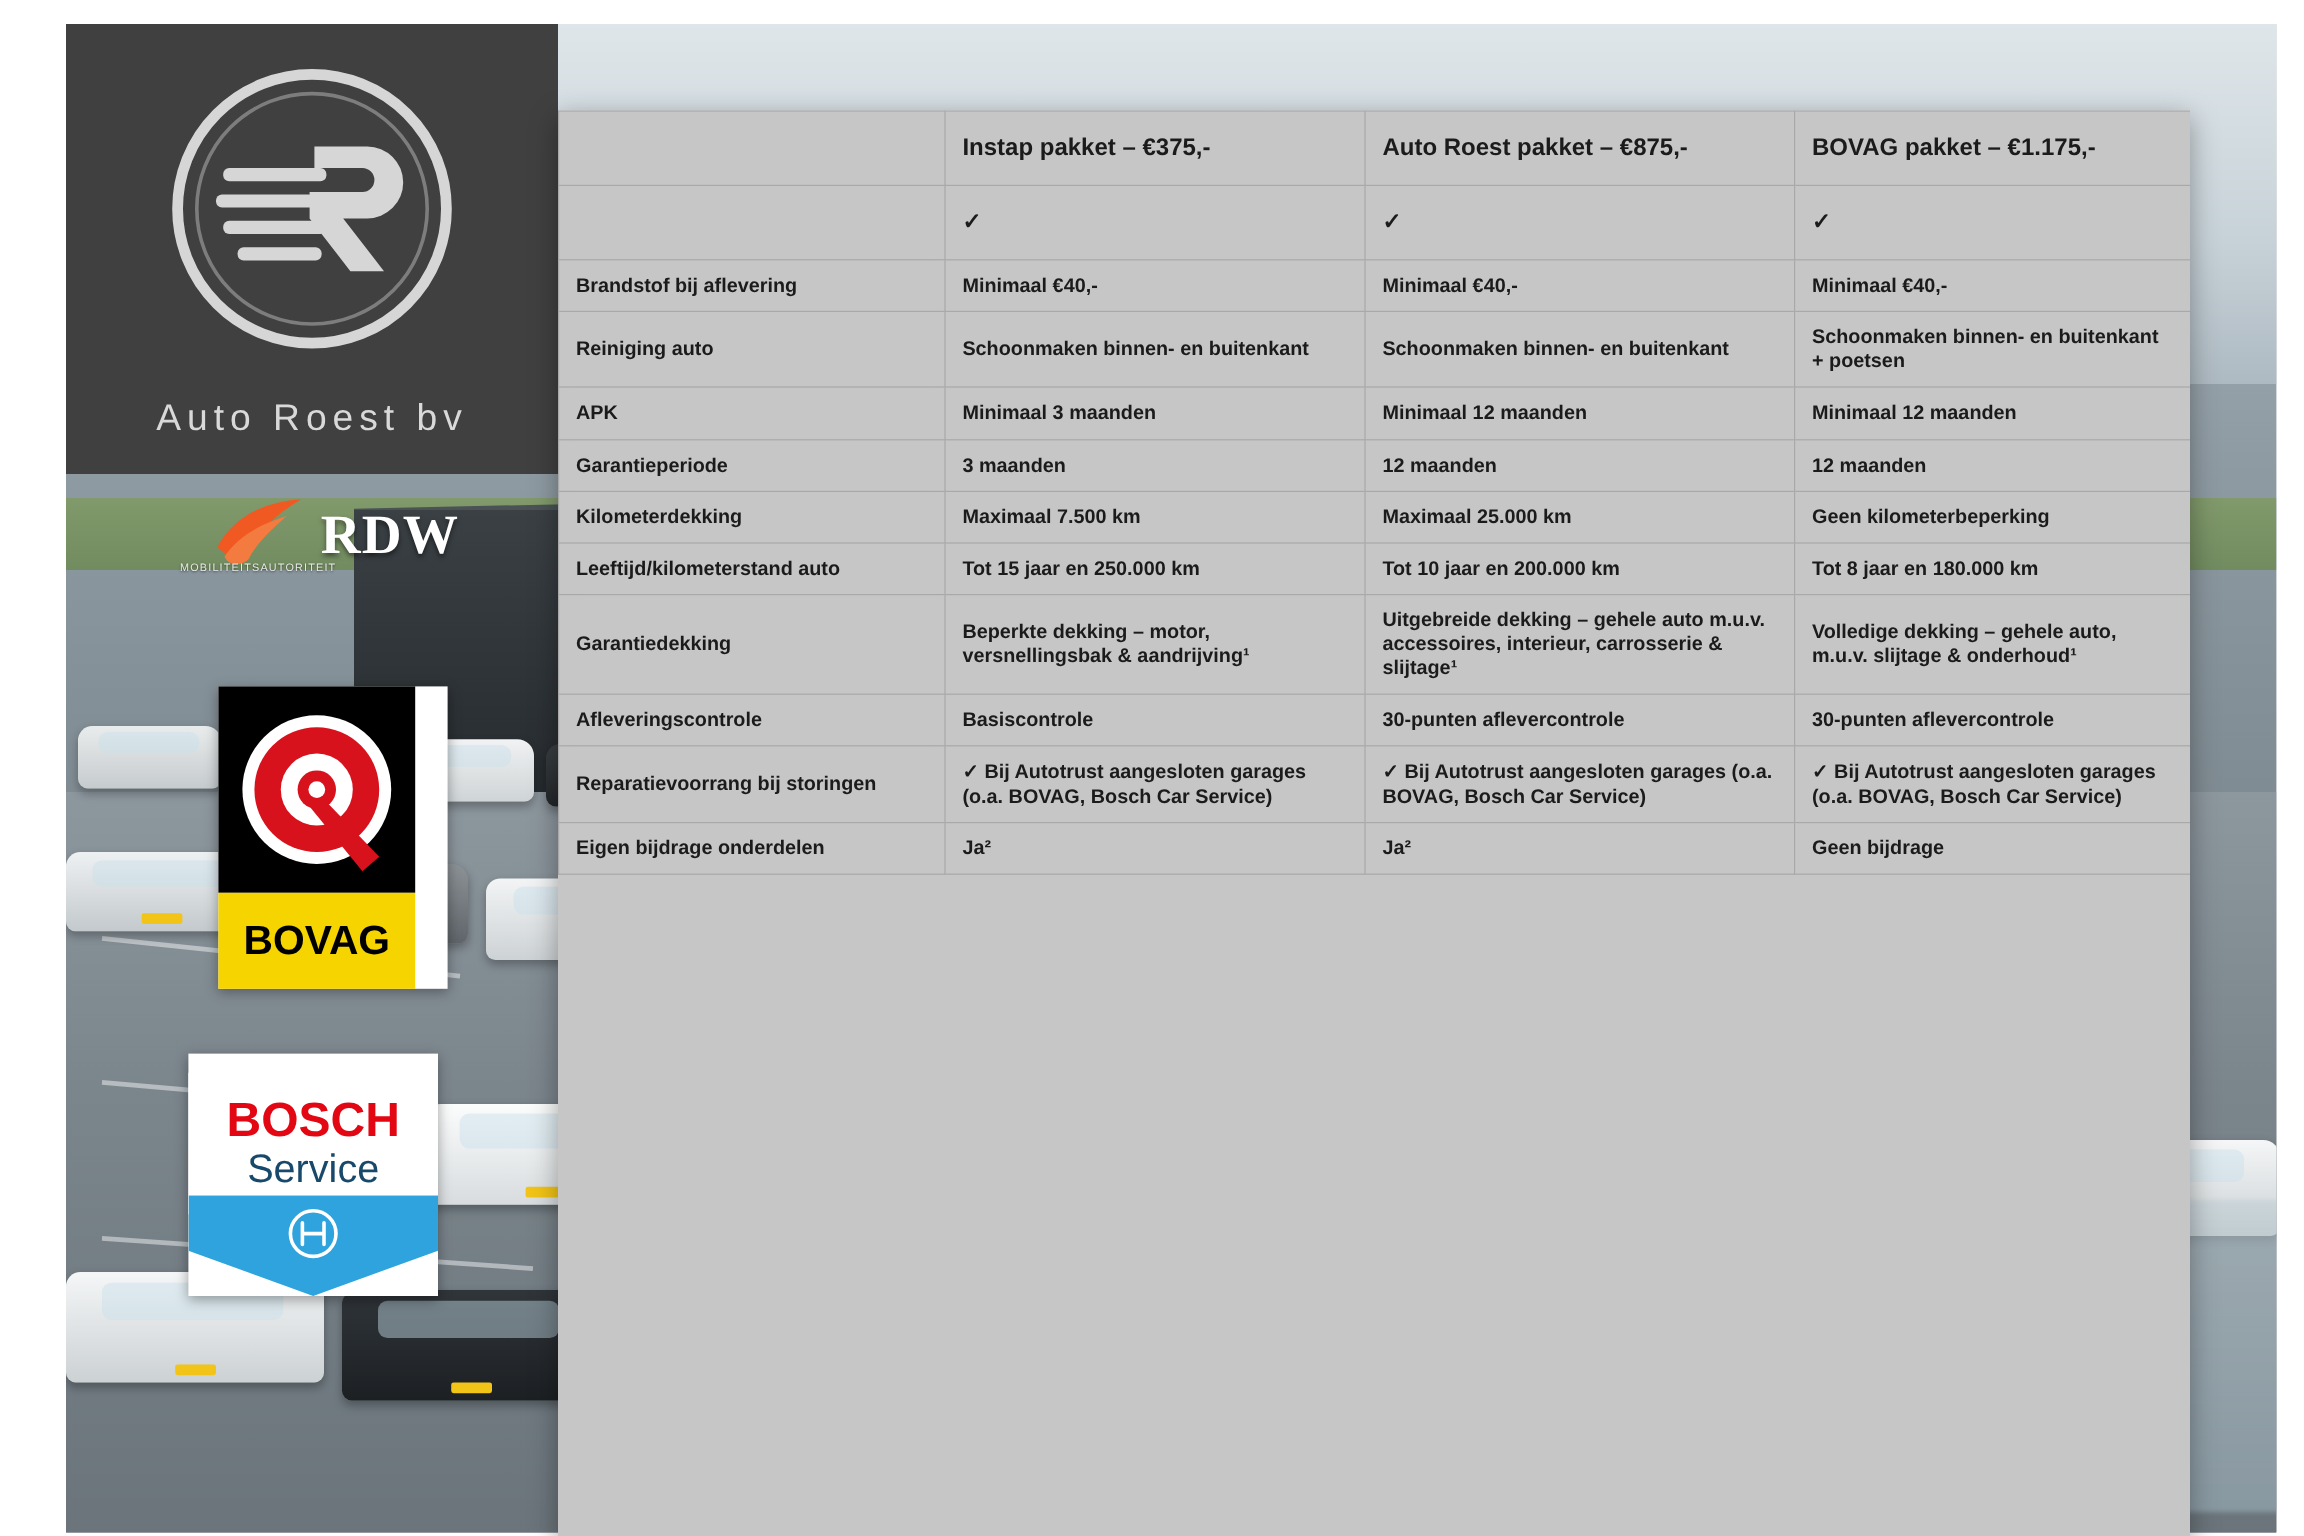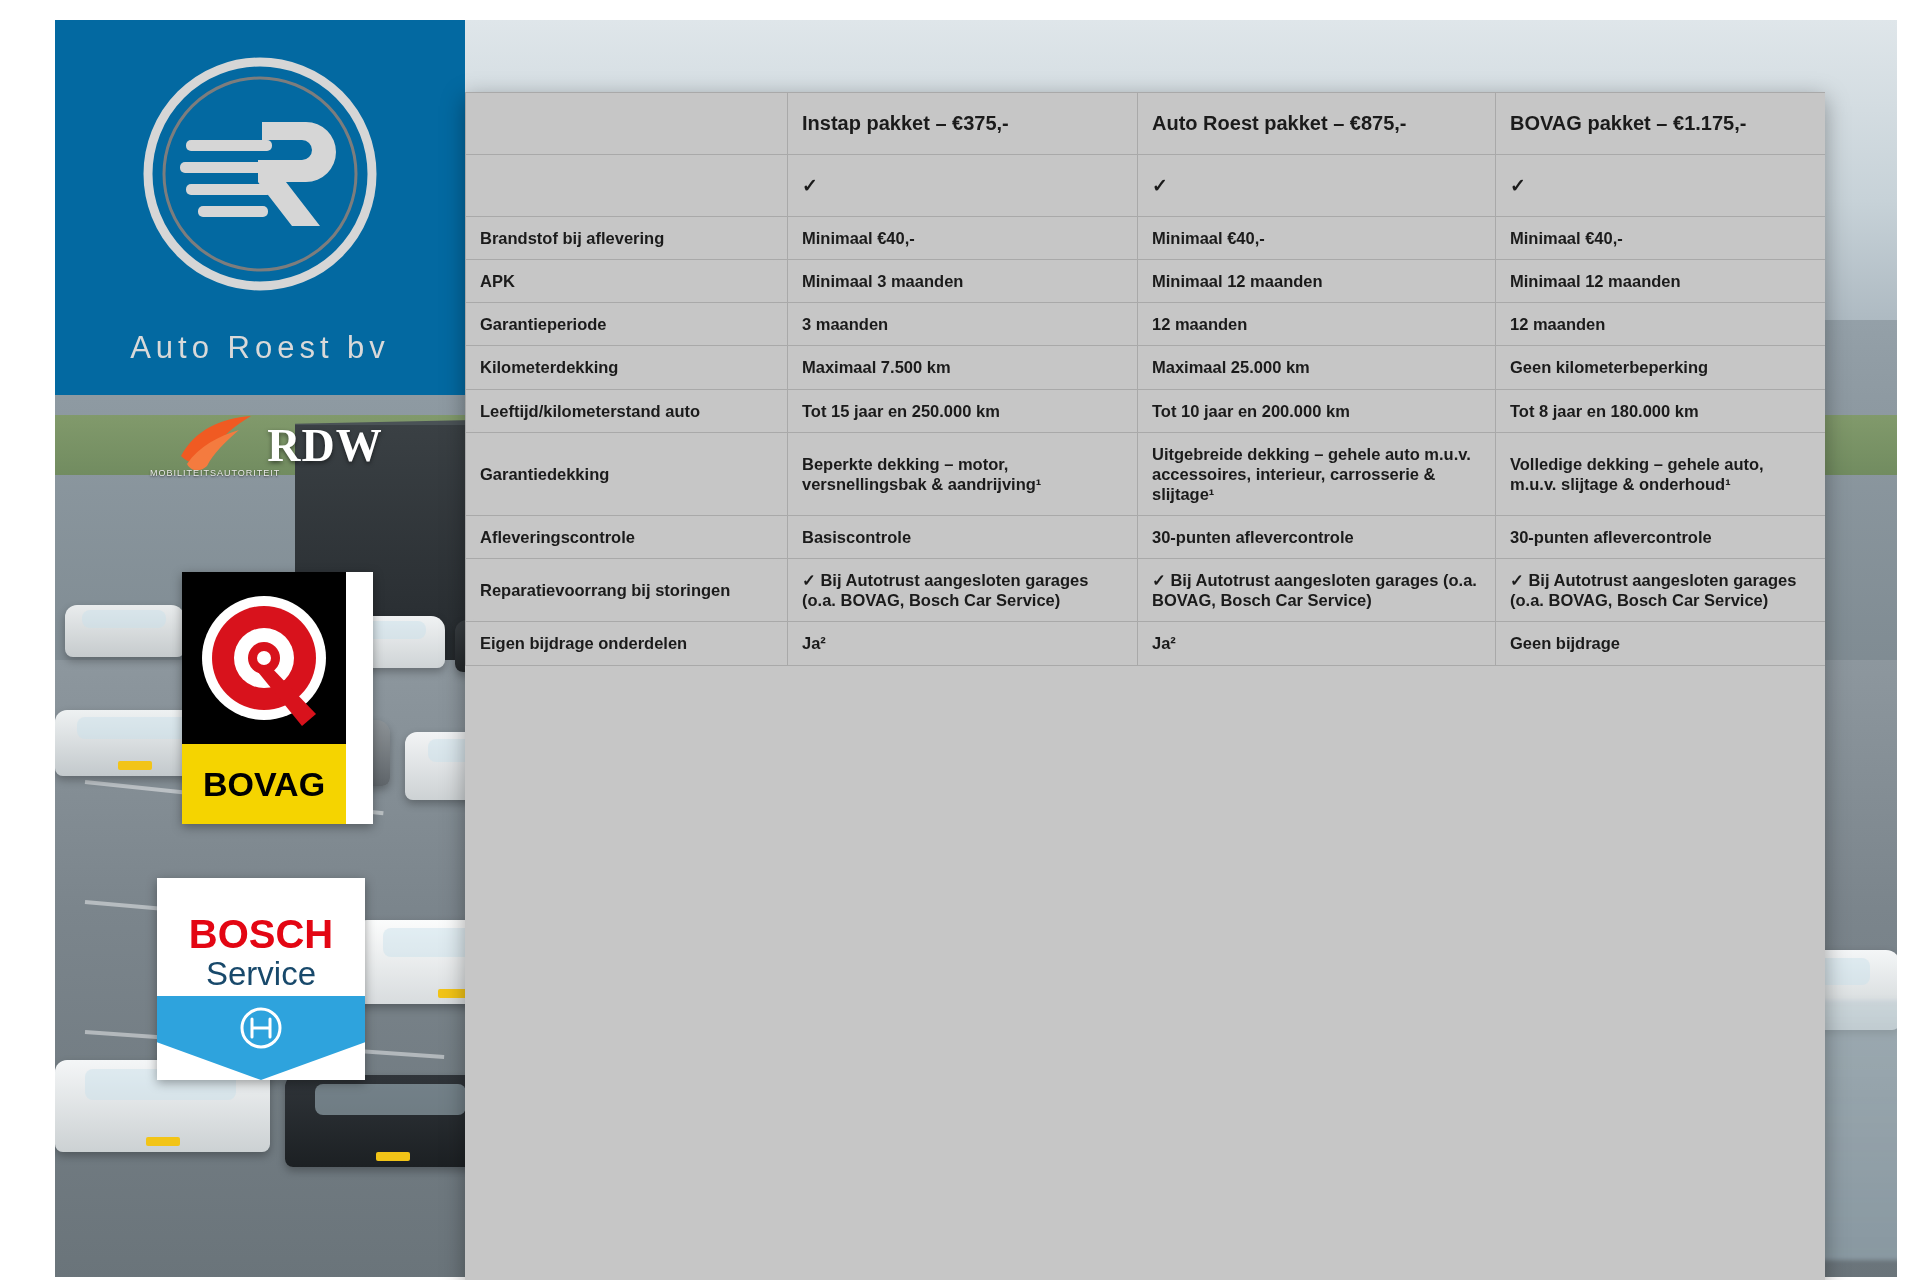--- a/index.html
+++ b/index.html
@@ -74,21 +74,21 @@
   .wetfloor {
     position: absolute; left: 1450px; top: 980px; width: 420px; height: 260px;
     background: linear-gradient(180deg, rgba(190,205,212,.55), rgba(150,168,178,.7));
     filter: blur(2px);
   }
 
   
   .logo-panel {
     position: absolute; left: 55px; top: 20px;
     width: 410px; height: 375px;
-    background: #0369a1;
+    background: #404040;
   }
   .logo-mark {
     position: absolute; left: 50%; top: 28px; transform: translateX(-50%);
   }
   .logo-text {
     position: absolute; left: 0; right: 0; top: 310px;
     text-align: center;
     color: #d9d9d9;
     font-size: 31px;
     letter-spacing: 5px;
@@ -349,20 +349,26 @@
           <td class="check">✓</td>
         </tr>
 
         <tr>
           <td class="lbl">Brandstof bij aflevering</td>
           <td>Minimaal €40,-</td>
           <td>Minimaal €40,-</td>
           <td>Minimaal €40,-</td>
         </tr>
         <tr>
+          <td class="lbl">Reiniging auto</td>
+          <td>Schoonmaken binnen- en buitenkant</td>
+          <td>Schoonmaken binnen- en buitenkant</td>
+          <td>Schoonmaken binnen- en buitenkant + poetsen</td>
+        </tr>
+        <tr>
           <td class="lbl">APK</td>
           <td>Minimaal 3 maanden</td>
           <td>Minimaal 12 maanden</td>
           <td>Minimaal 12 maanden</td>
         </tr>
         <tr>
           <td class="lbl">Garantieperiode</td>
           <td>3 maanden</td>
           <td>12 maanden</td>
           <td>12 maanden</td>

